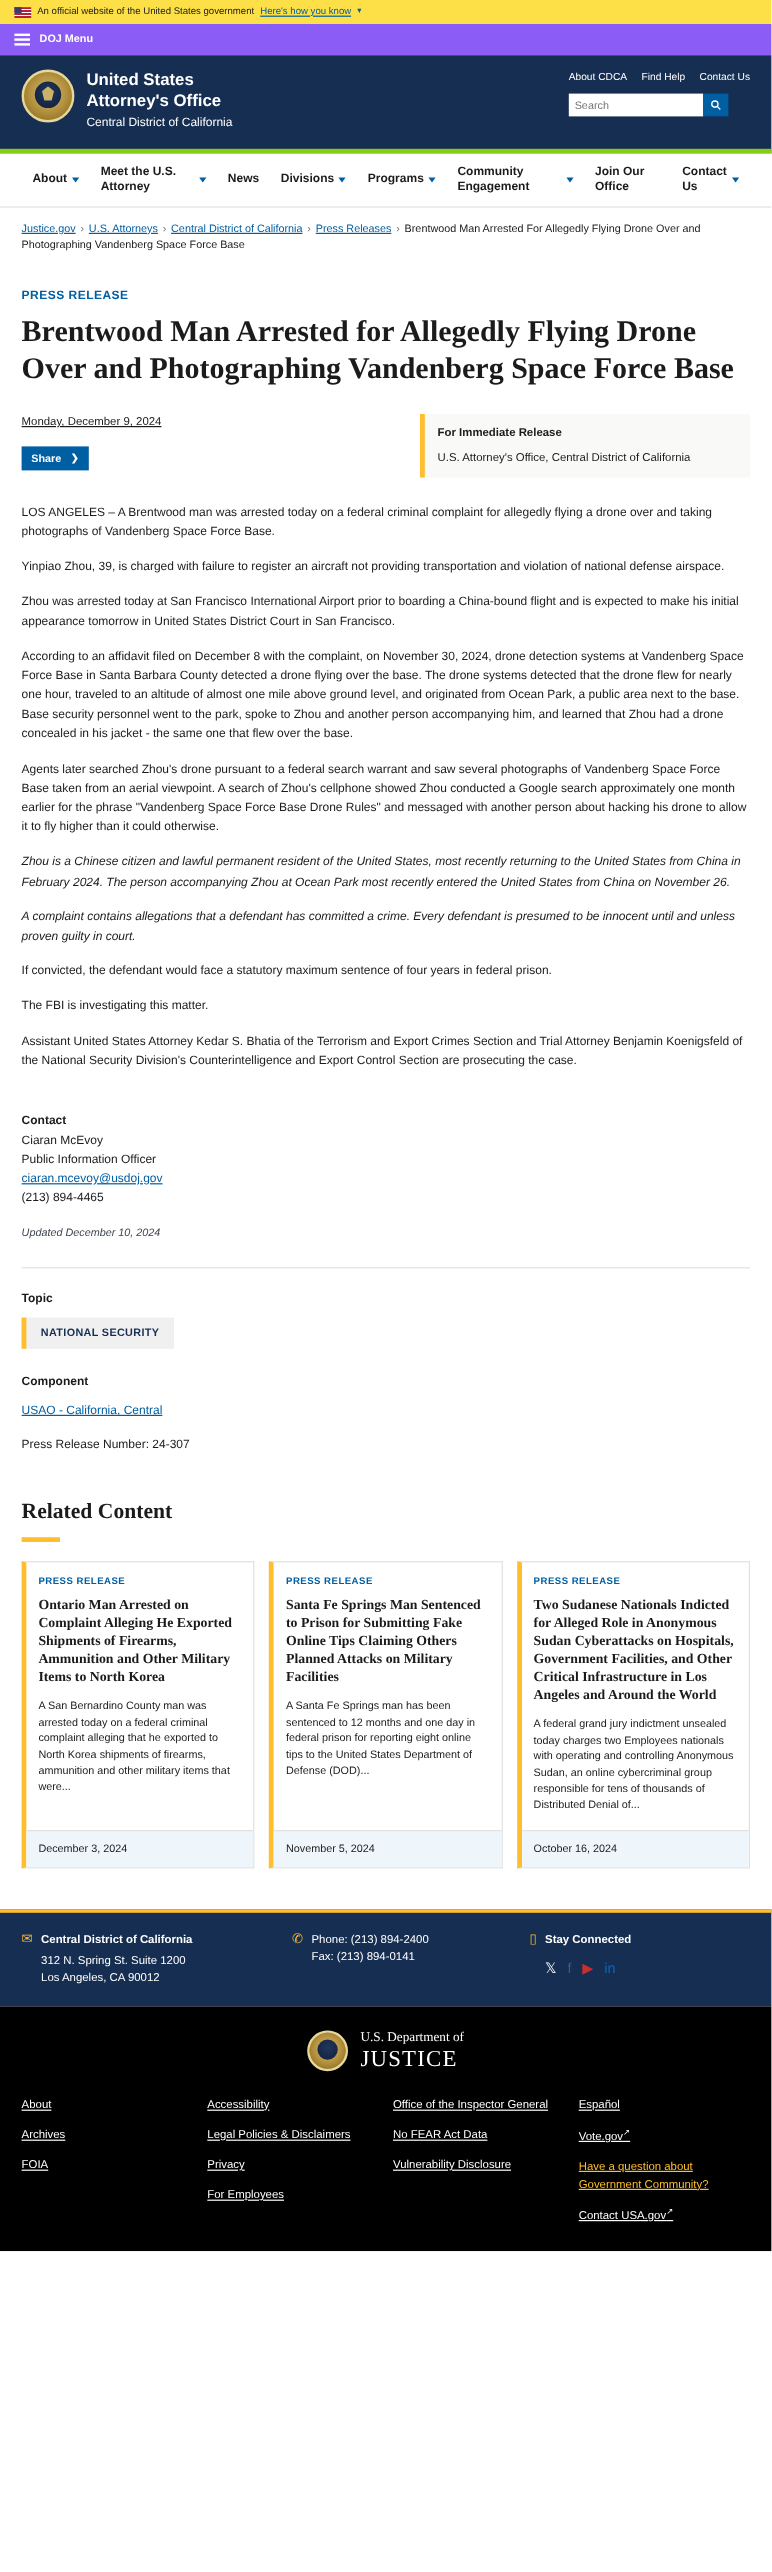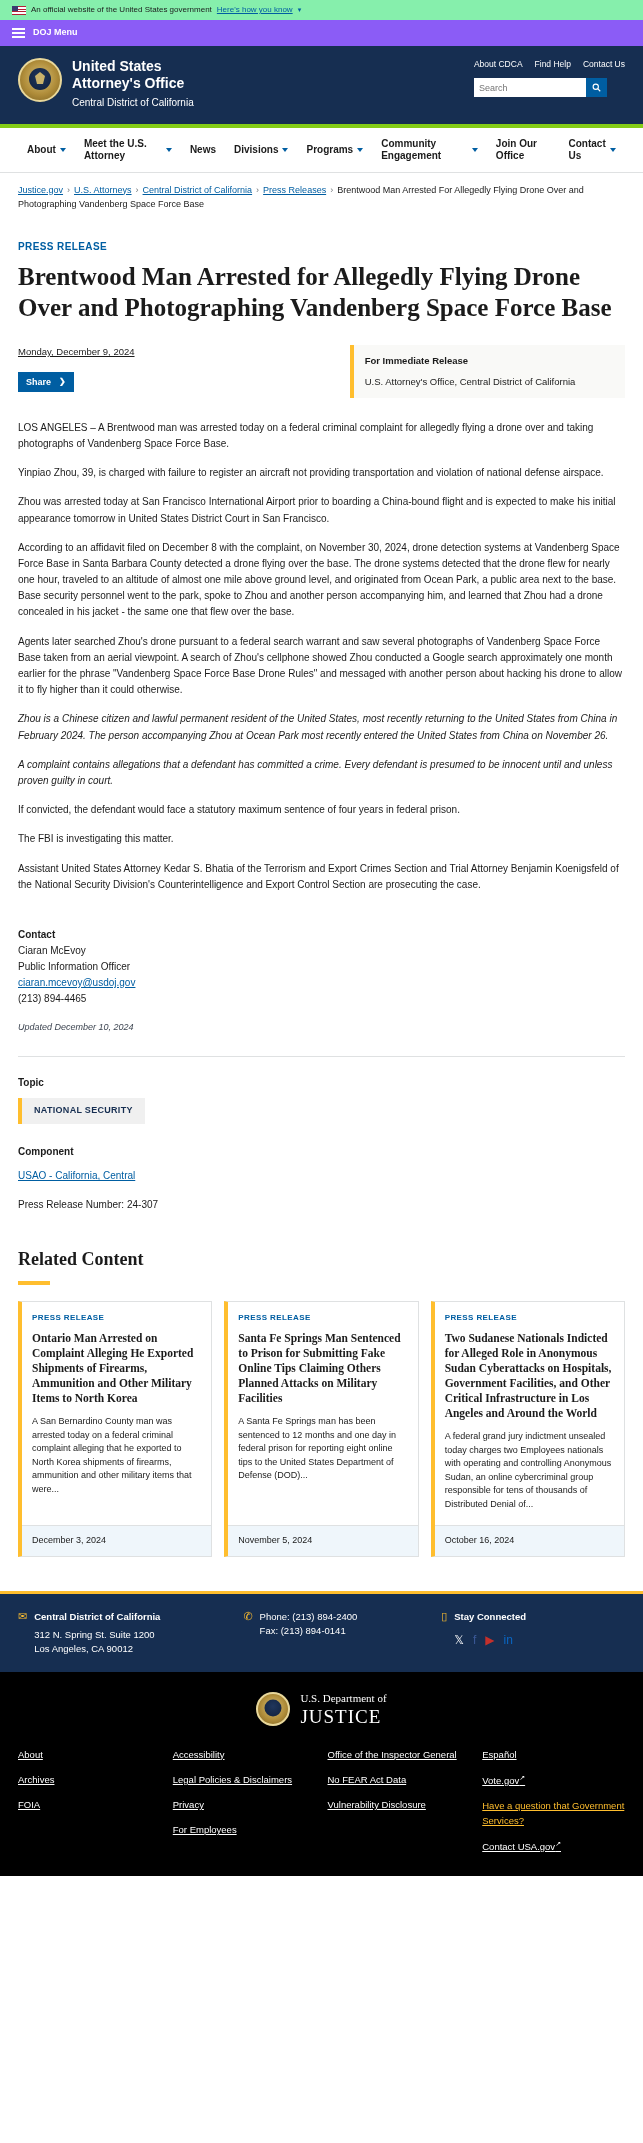--- a/index.html
+++ b/index.html
@@ -7,21 +7,21 @@
   body {
     width: 643px;
     font-family: "Liberation Sans", sans-serif;
     color: #1b1b1b;
     background: #fff;
     font-size: 11px;
     line-height: 1.5;
   }
   
   .gov-banner {
-    background: #86efac;
+    background: #fde047;
     font-size: 8px;
     padding: 4px 12px;
     display: flex;
     align-items: center;
     gap: 5px;
     color: #1b1b1b;
   }
   .flag {
     width: 14px; height: 9px;
     background: linear-gradient(to bottom,#b22234 0,#b22234 14%,#fff 14%,#fff 28%,#b22234 28%,#b22234 42%,#fff 42%,#fff 56%,#b22234 56%,#b22234 70%,#fff 70%,#fff 85%,#b22234 85%,#b22234 100%);
@@ -475,17 +475,17 @@
       <a href="#">For Employees</a>
     </div>
     <div class="col">
       <a href="#">Office of the Inspector General</a>
       <a href="#">No FEAR Act Data</a>
       <a href="#">Vulnerability Disclosure</a>
     </div>
     <div class="col">
       <a href="#">Español</a>
       <a href="#"><span>Vote.gov</span><span class="ext">↗</span></a>
-      <a href="#" class="gold">Have a question that Government Services?</a>
+      <a href="#" class="gold">Have a question about Government Community?</a>
       <a href="#"><span>Contact USA.gov</span><span class="ext">↗</span></a>
     </div>
   </div>
 </div>
 
 </body></html>

